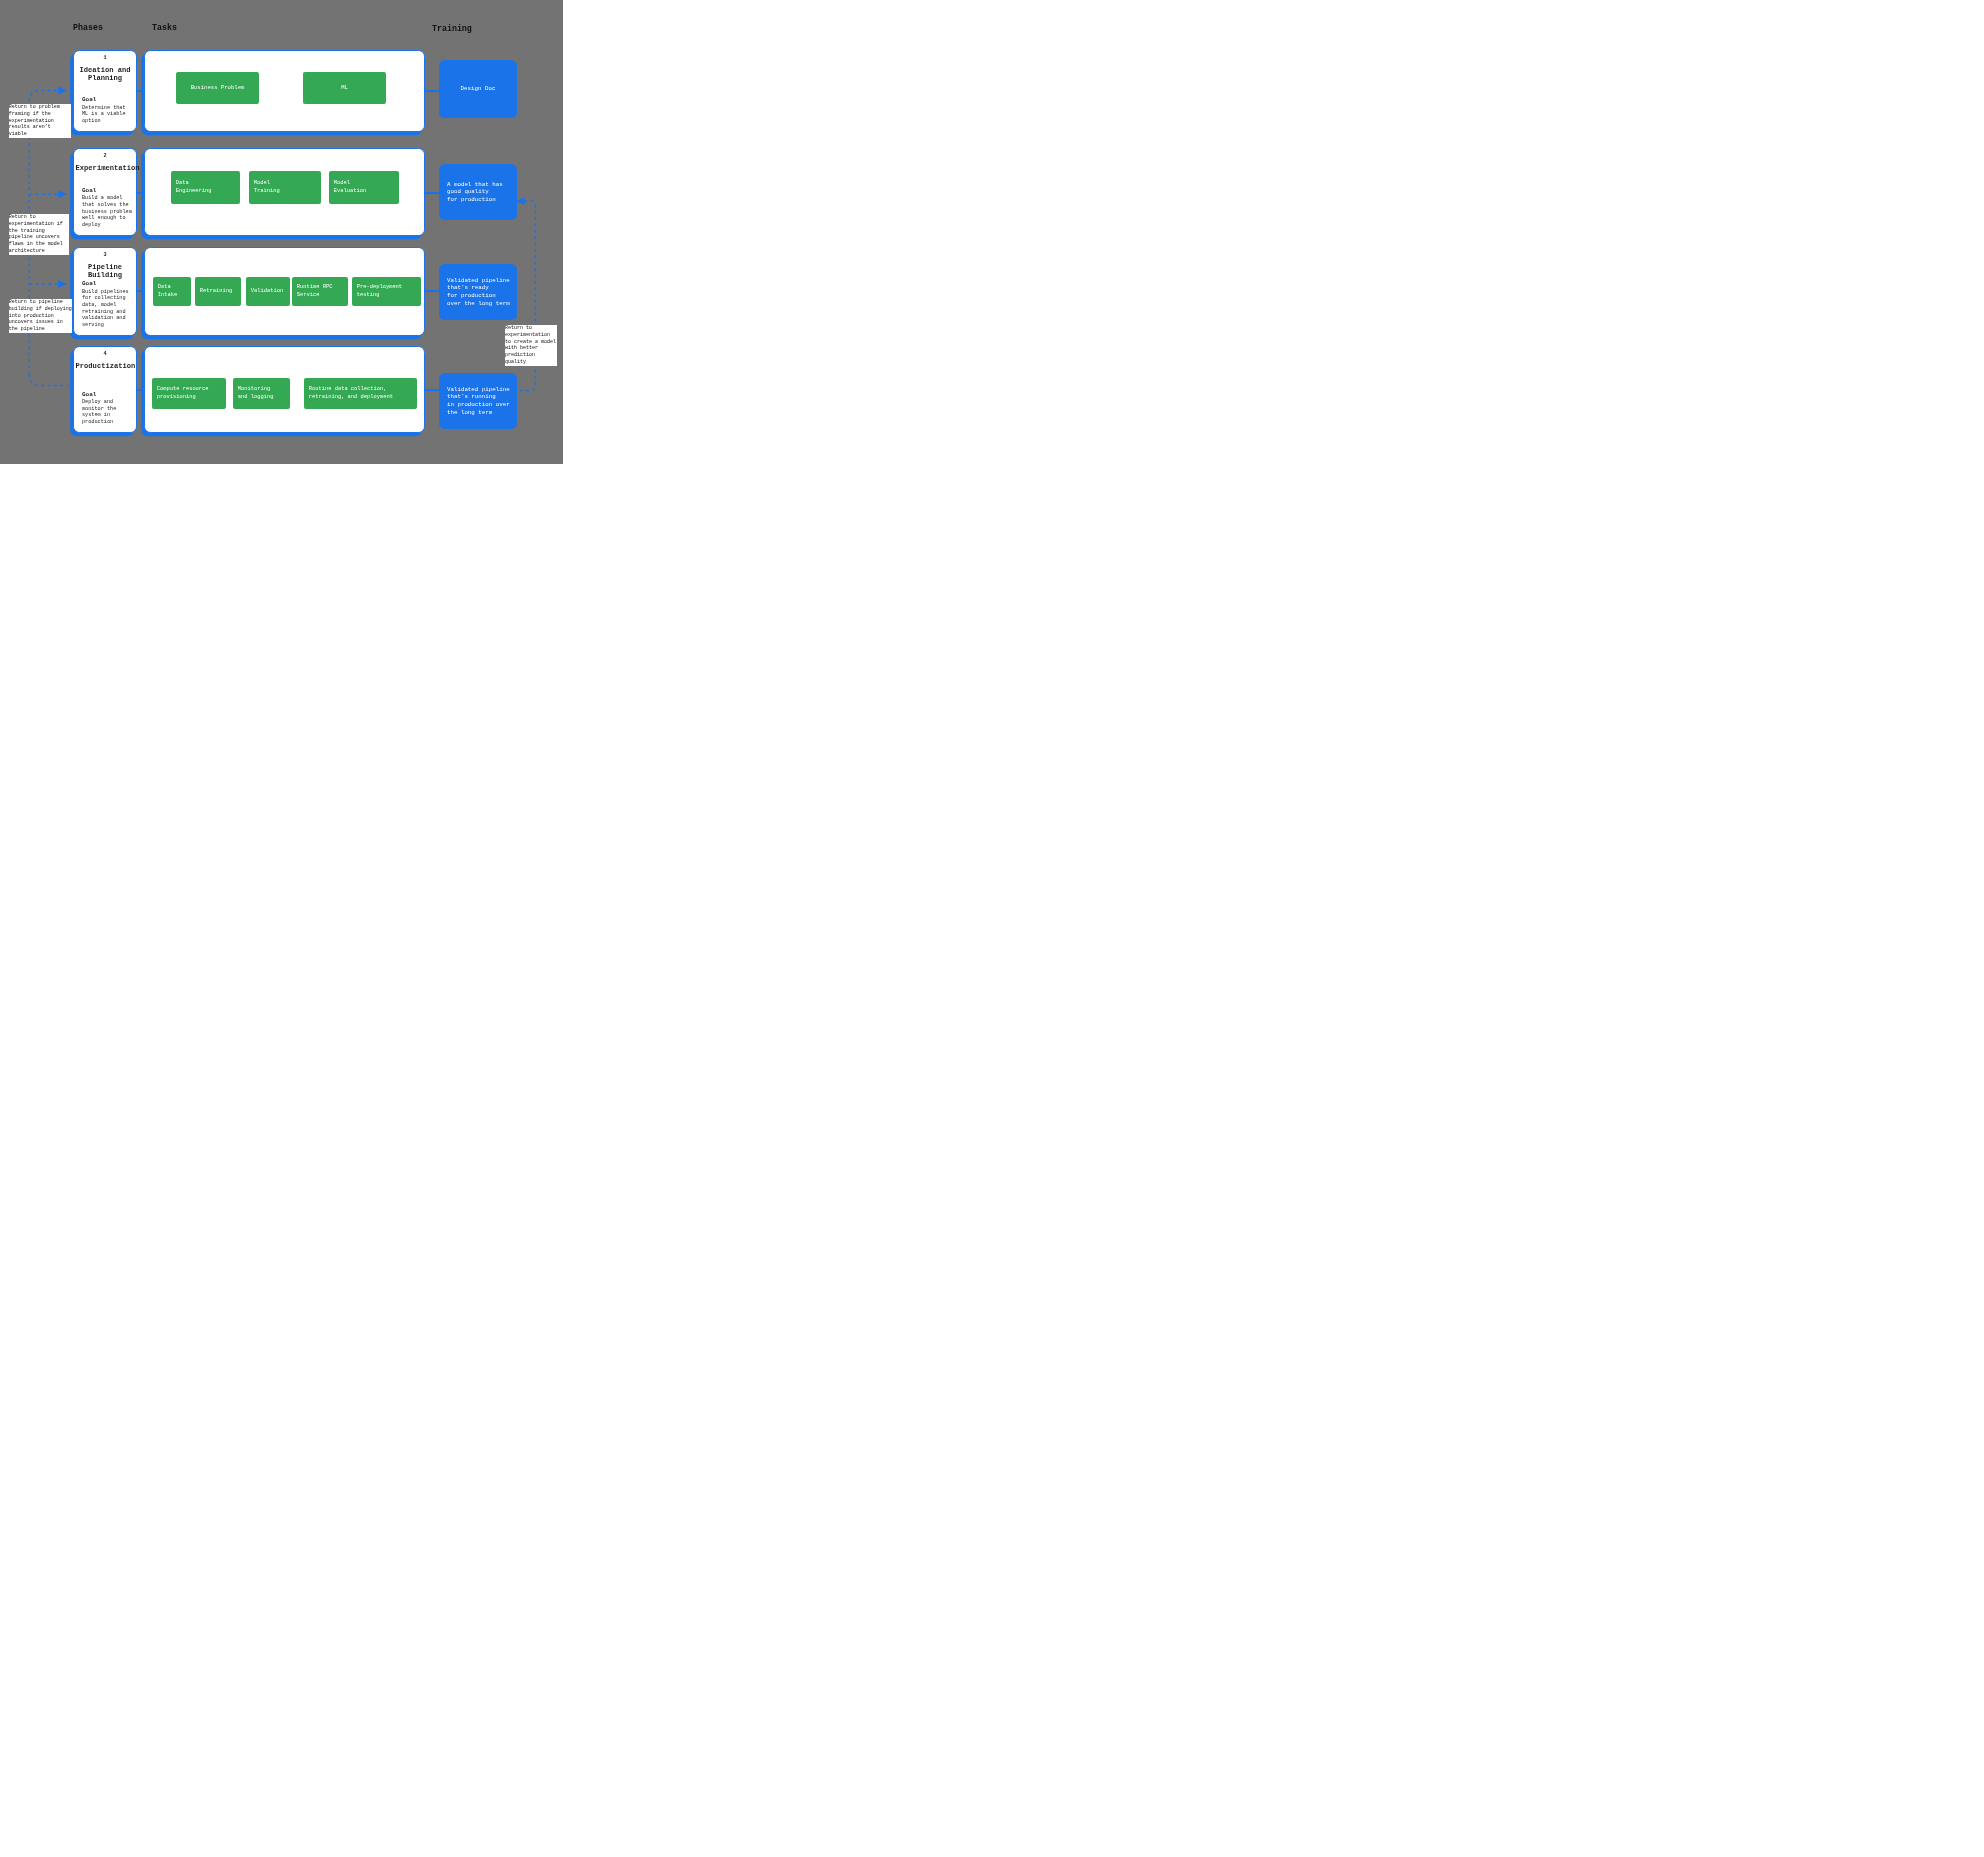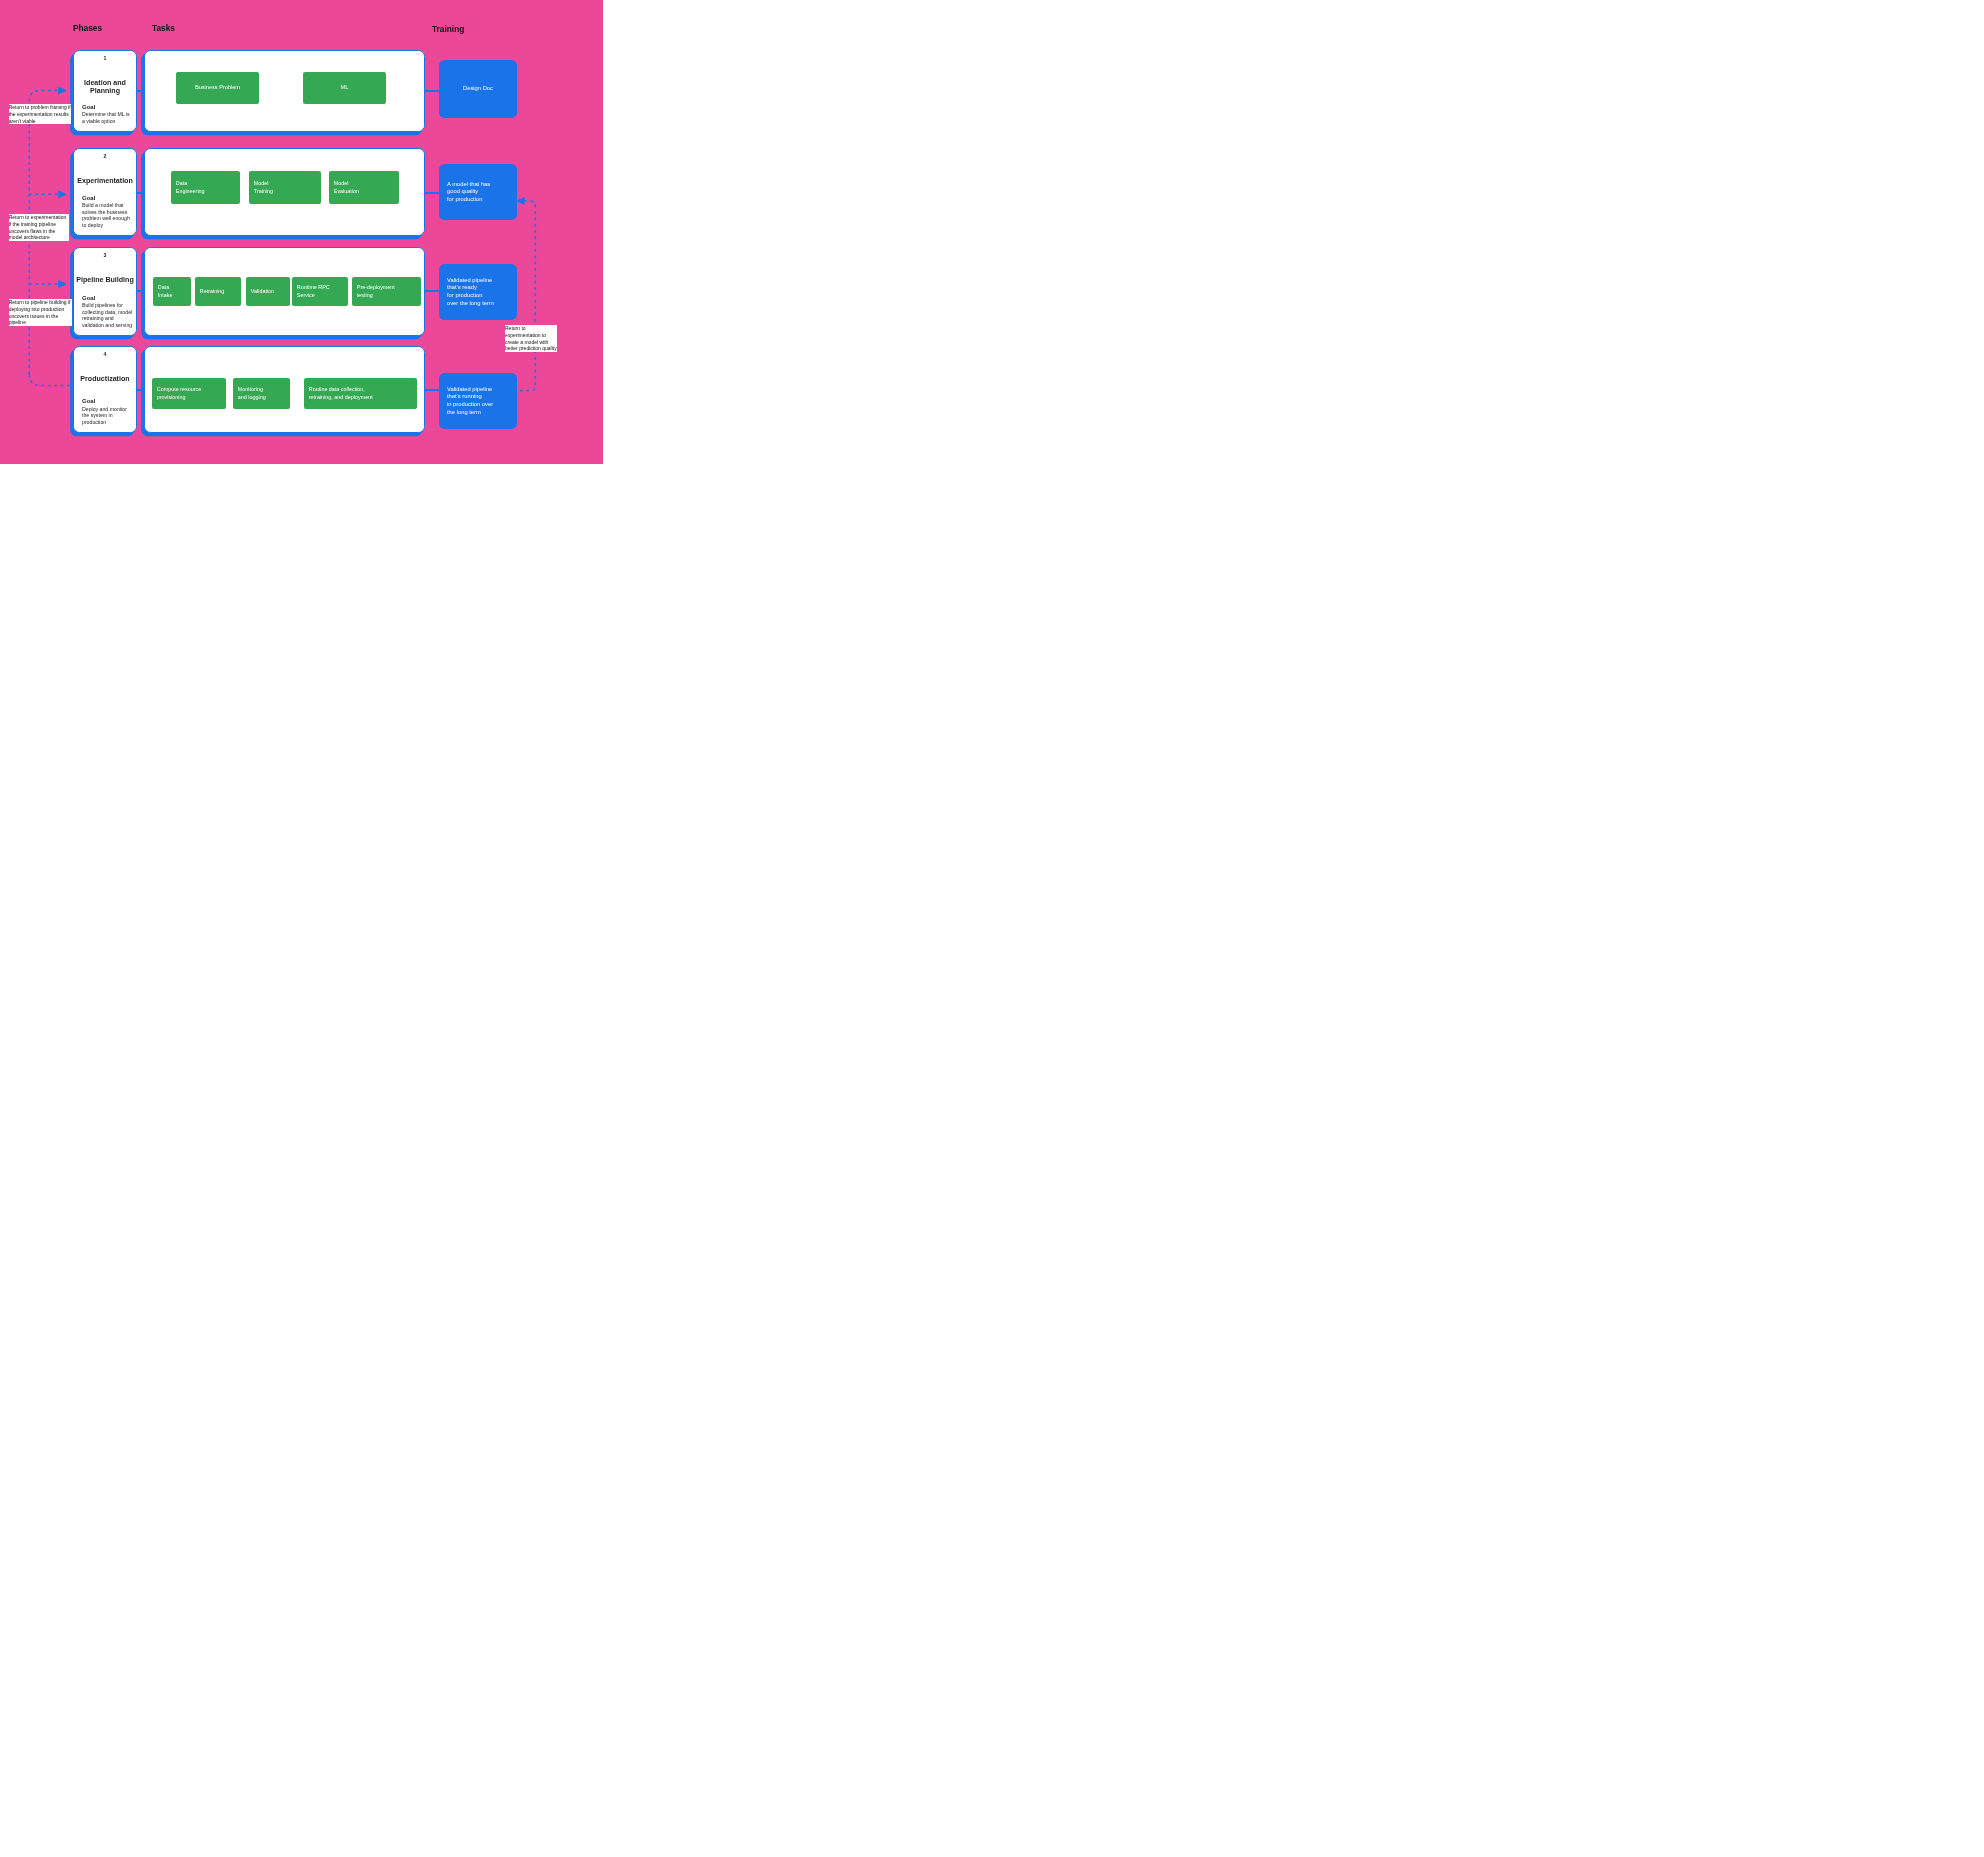--- a/index.html
+++ b/index.html
@@ -1,24 +1,24 @@
 <!DOCTYPE html>
 <html style="font-size:6.4px"><head>
 <meta charset="utf-8">
 <style>
   html,body{margin:0;padding:0;background:#fff;}
-  .canvas{position:relative;width:563px;height:464px;background:#ec4899;overflow:hidden;
-          font-family:Liberation Sans, sans-serif;color:#1f1f1f;padding-left:40px;}
+  .canvas{position:relative;width:563px;height:464px;background:#737373;overflow:hidden;
+          font-family:Liberation Mono, monospace;color:#1f1f1f;}
   .hdr{position:absolute;font-size:8.3px;font-weight:700;color:#111;}
   
   .phase-card{position:absolute;left:73px;width:64px;background:#fff;border:1.6px solid #1a73e8;
               border-radius:6.4px;box-shadow:-2.8px 3.2px 0 0 #1a73e8;box-sizing:border-box;
               display:flex;flex-direction:column;align-items:stretch;z-index:2;}
   .phase-num{margin-top:3.6px;text-align:center;font-size:5.2px;font-weight:700;}
-  .phase-title{margin-top:18px;text-align:center;font-size:7.1px;font-weight:700;line-height:1.15;padding:0 1.6px;}
+  .phase-title{margin-top:5px;text-align:center;font-size:7.1px;font-weight:700;line-height:1.15;padding:0 1.6px;}
   .goal-block{margin-top:auto;margin-bottom:6.4px;padding:0 3.2px 0 8px;}
   .goal-label{font-size:6px;font-weight:700;margin-bottom:1.2px;}
   .goal-text{font-size:5.2px;line-height:1.28;}
   
   .tasks-panel{position:absolute;left:144px;width:281px;background:#fff;border:1.6px solid #1a73e8;
                border-radius:6.4px;box-shadow:-2.8px 3.2px 0 0 #1a73e8;box-sizing:border-box;z-index:2;}
   
   .task{position:absolute;background:#34a853;color:#fff;border-radius:2px;box-sizing:border-box;
         display:flex;align-items:center;font-size:5.4px;line-height:1.3;padding:0 4.8px;
         white-space:pre-line;z-index:3;}

